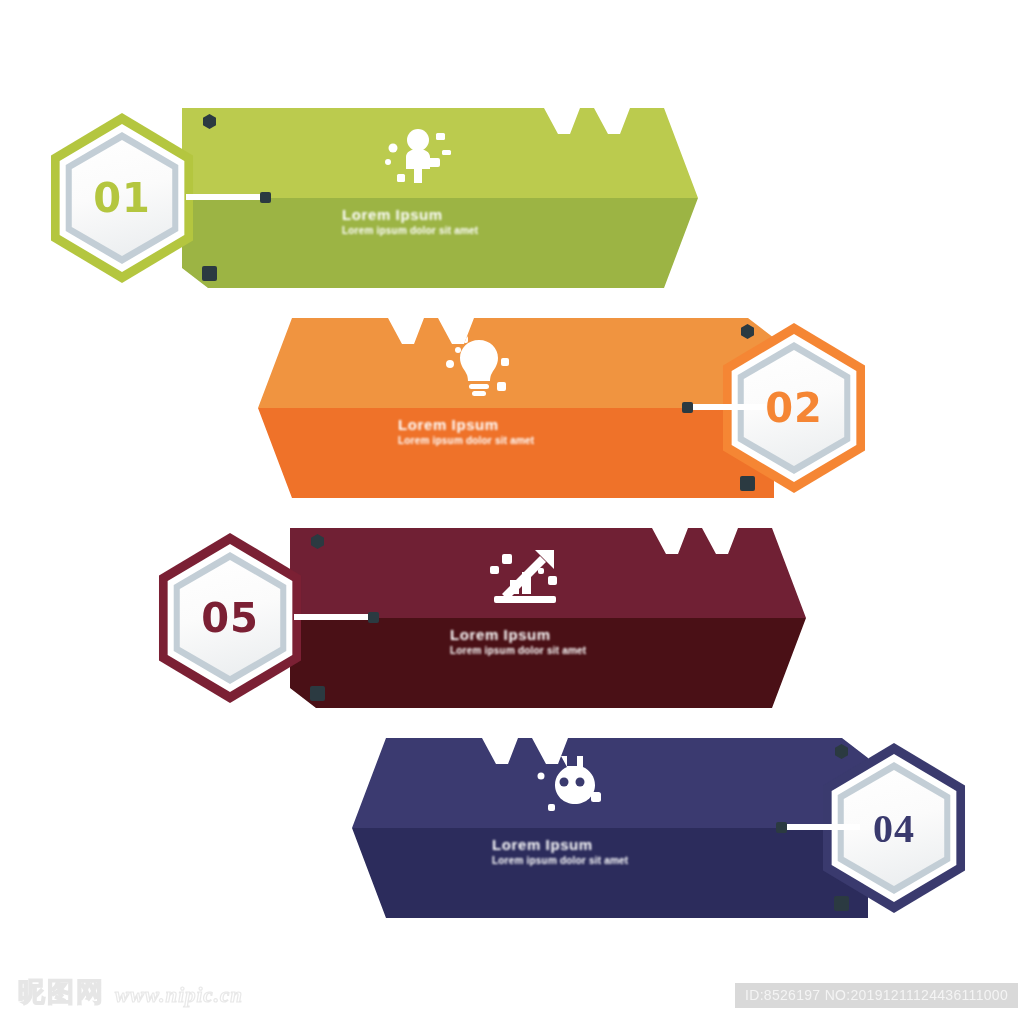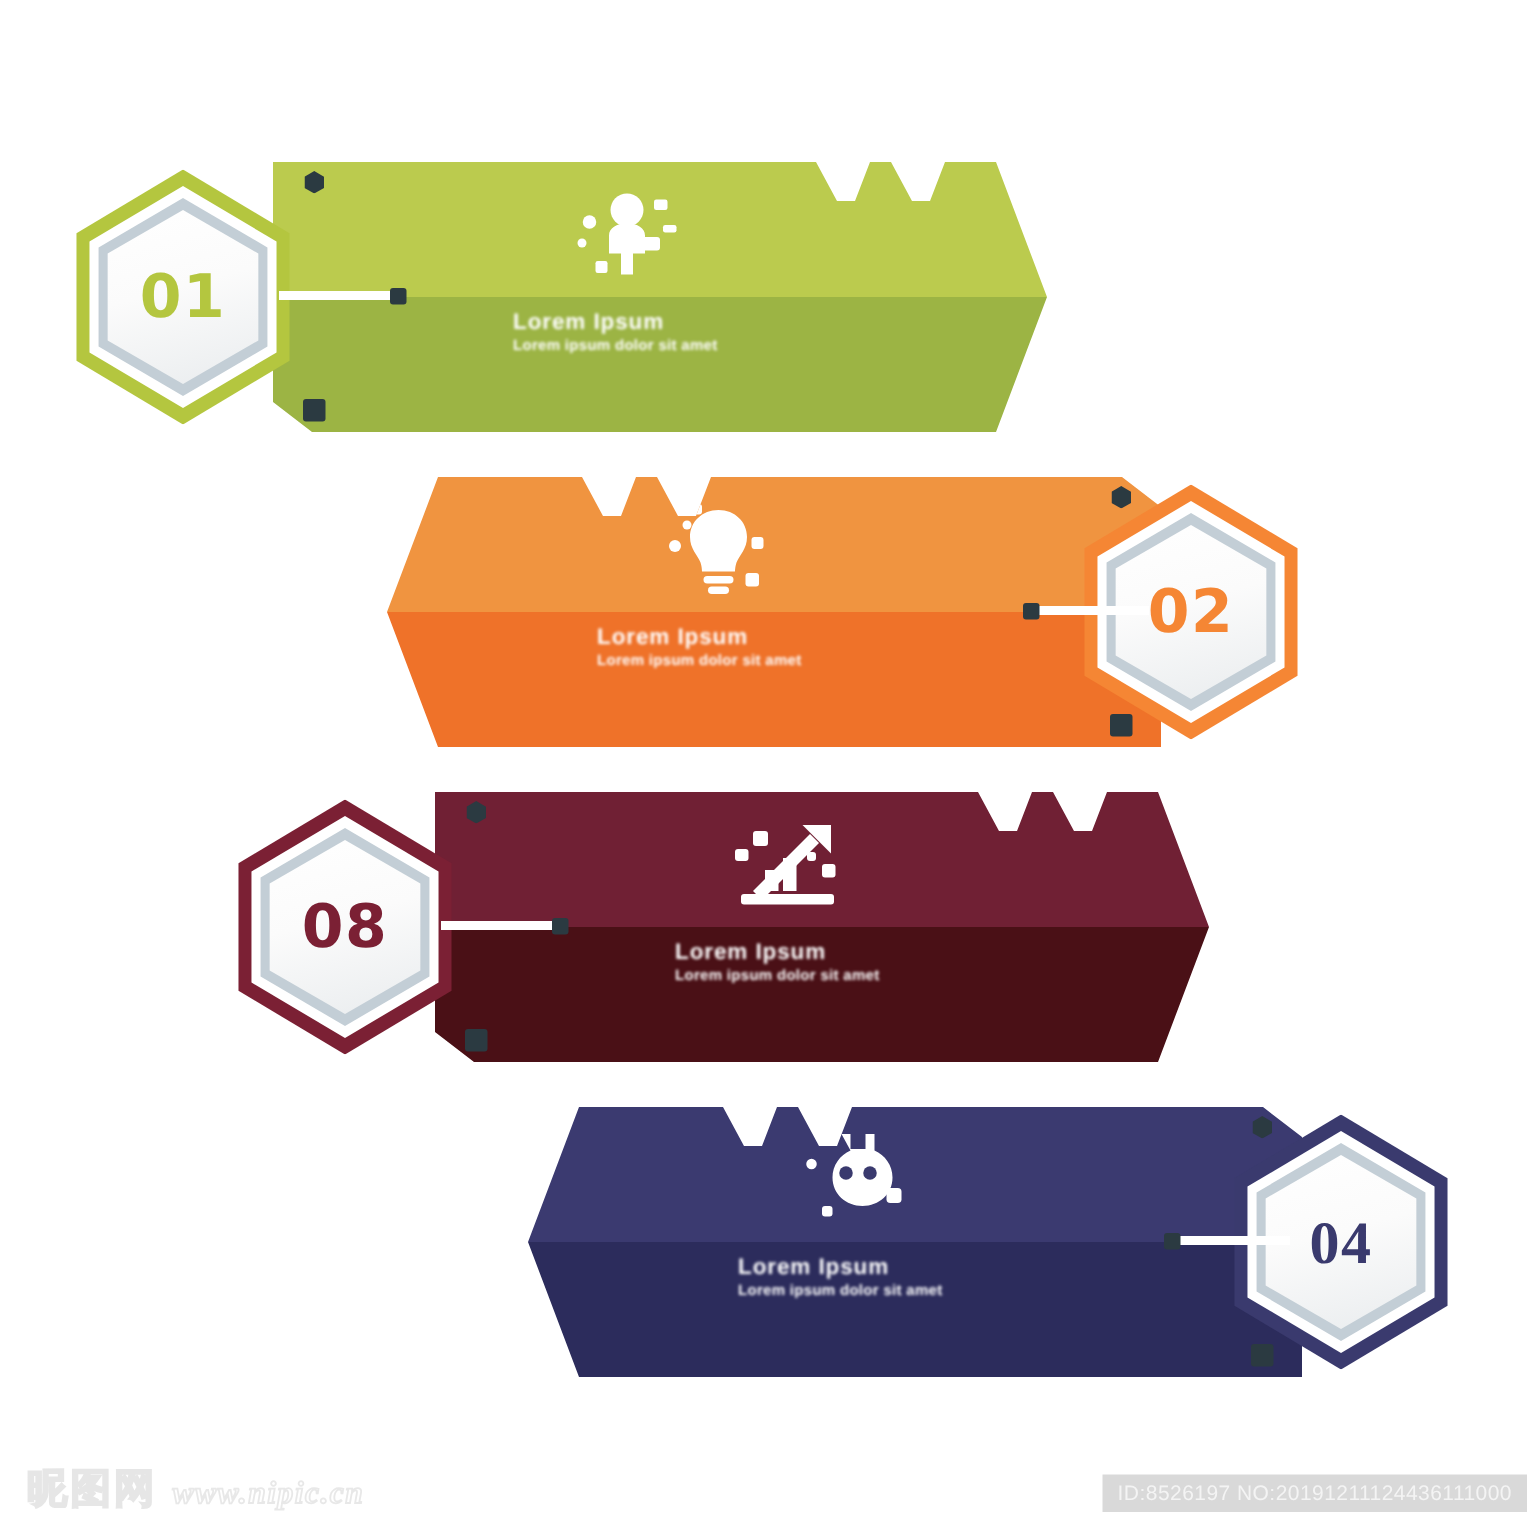--- a/index.html
+++ b/index.html
@@ -195,21 +195,21 @@
         <div class="txt" style="left: 160px; top: 98px;">
           <div class="t1">Lorem Ipsum</div>
           <div class="t2">Lorem ipsum dolor sit amet</div>
         </div>
       </div>
       <div class="badge" style="left: 148px;">
         <div class="hex hex-outer" style="background: rgb(123, 32, 52);"></div>
         <div class="hex hex-gapwhite"></div>
         <div class="hex hex-ring"></div>
         <div class="hex hex-inner"></div>
-        <div class="badge-num" style="color: rgb(123, 32, 52);">08</div>
+        <div class="badge-num" style="color: rgb(123, 32, 52);">05</div>
       </div>
       <div class="conn" style="left: 294px; top: 86px; width: 78px;"></div>
       <div class="dot sq" style="width: 11px; height: 11px; left: 368px; top: 84px;"></div>
       <div class="dot" style="left: 310px; top: 6px;"></div>
       <div class="dot sq" style="left: 310px; top: 158px;"></div>
     </div>
     <div class="step" style="left: 0px; top: 738px; width: 1024px;">
       <div class="banner" style="left: 352px; width: 516px; clip-path: polygon(34px 0px, 130px 0px, 144px 26px, 156px 26px, 166px 0px, 180px 0px, 194px 26px, 206px 26px, 216px 0px, 490px 0px, 516px 20px, 516px 180px, 34px 180px, 0px 90px);">
         <div class="banner-inner">
           <div class="band band-top" style="background: rgb(59, 58, 112);"></div>

